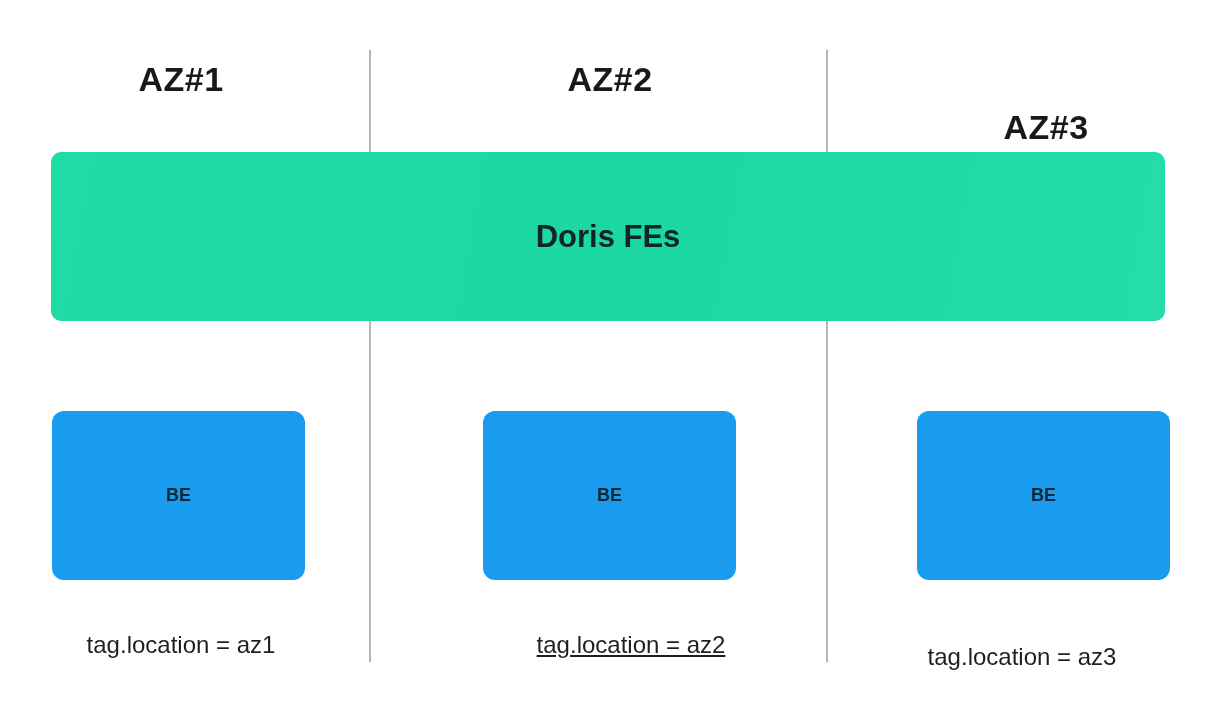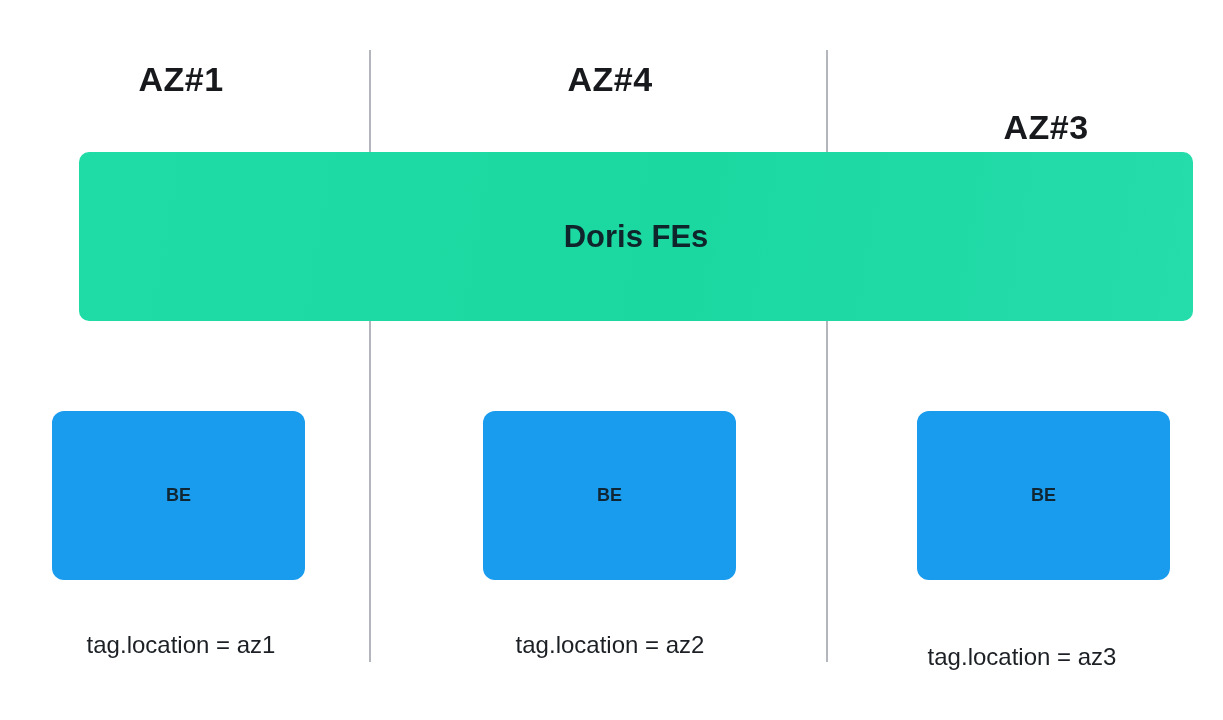--- a/index.html
+++ b/index.html
@@ -41,21 +41,20 @@
     position: absolute;
     left: 51px;
     top: 152px;
     width: 1114px;
     height: 169px;
     background: linear-gradient(100deg, #1fdca6 0%, #1bd8a1 55%, #25dcab 100%);
     border-radius: 10px;
     display: flex;
     align-items: center;
     justify-content: center;
-    margin-left: 28px;
   }
   .fe-label {
     font-size: 31px;
     font-weight: bold;
     color: #10242b;
   }
   .be-box {
     position: absolute;
     top: 411px;
     width: 253px;
@@ -77,30 +76,30 @@
   .tag-label {
     position: absolute;
     top: 631px;
     width: 350px;
     text-align: center;
     font-size: 24px;
     font-weight: 400;
     color: #1c2025;
   }
   .tag-label.t1 { left: 6px; }
-  .tag-label.t2 { left: 435px; }
+  .tag-label.t2 { left: 456px; text-decoration: underline; }
   .tag-label.t3 { left: 847px; margin-top: 12px; }
 </style>
 </head>
 <body>
 
 <div class="canvas">
 
   <div class="zone-header z1">AZ#1</div>
-  <div class="zone-header z2">AZ#4</div>
+  <div class="zone-header z2">AZ#2</div>
   <div class="zone-header z3">AZ#3</div>
 
   <div class="divider d1"></div>
   <div class="divider d2"></div>
 
   <div class="fe-bar">
     <span class="fe-label">Doris FEs</span>
   </div>
 
   <div class="be-box b1">

